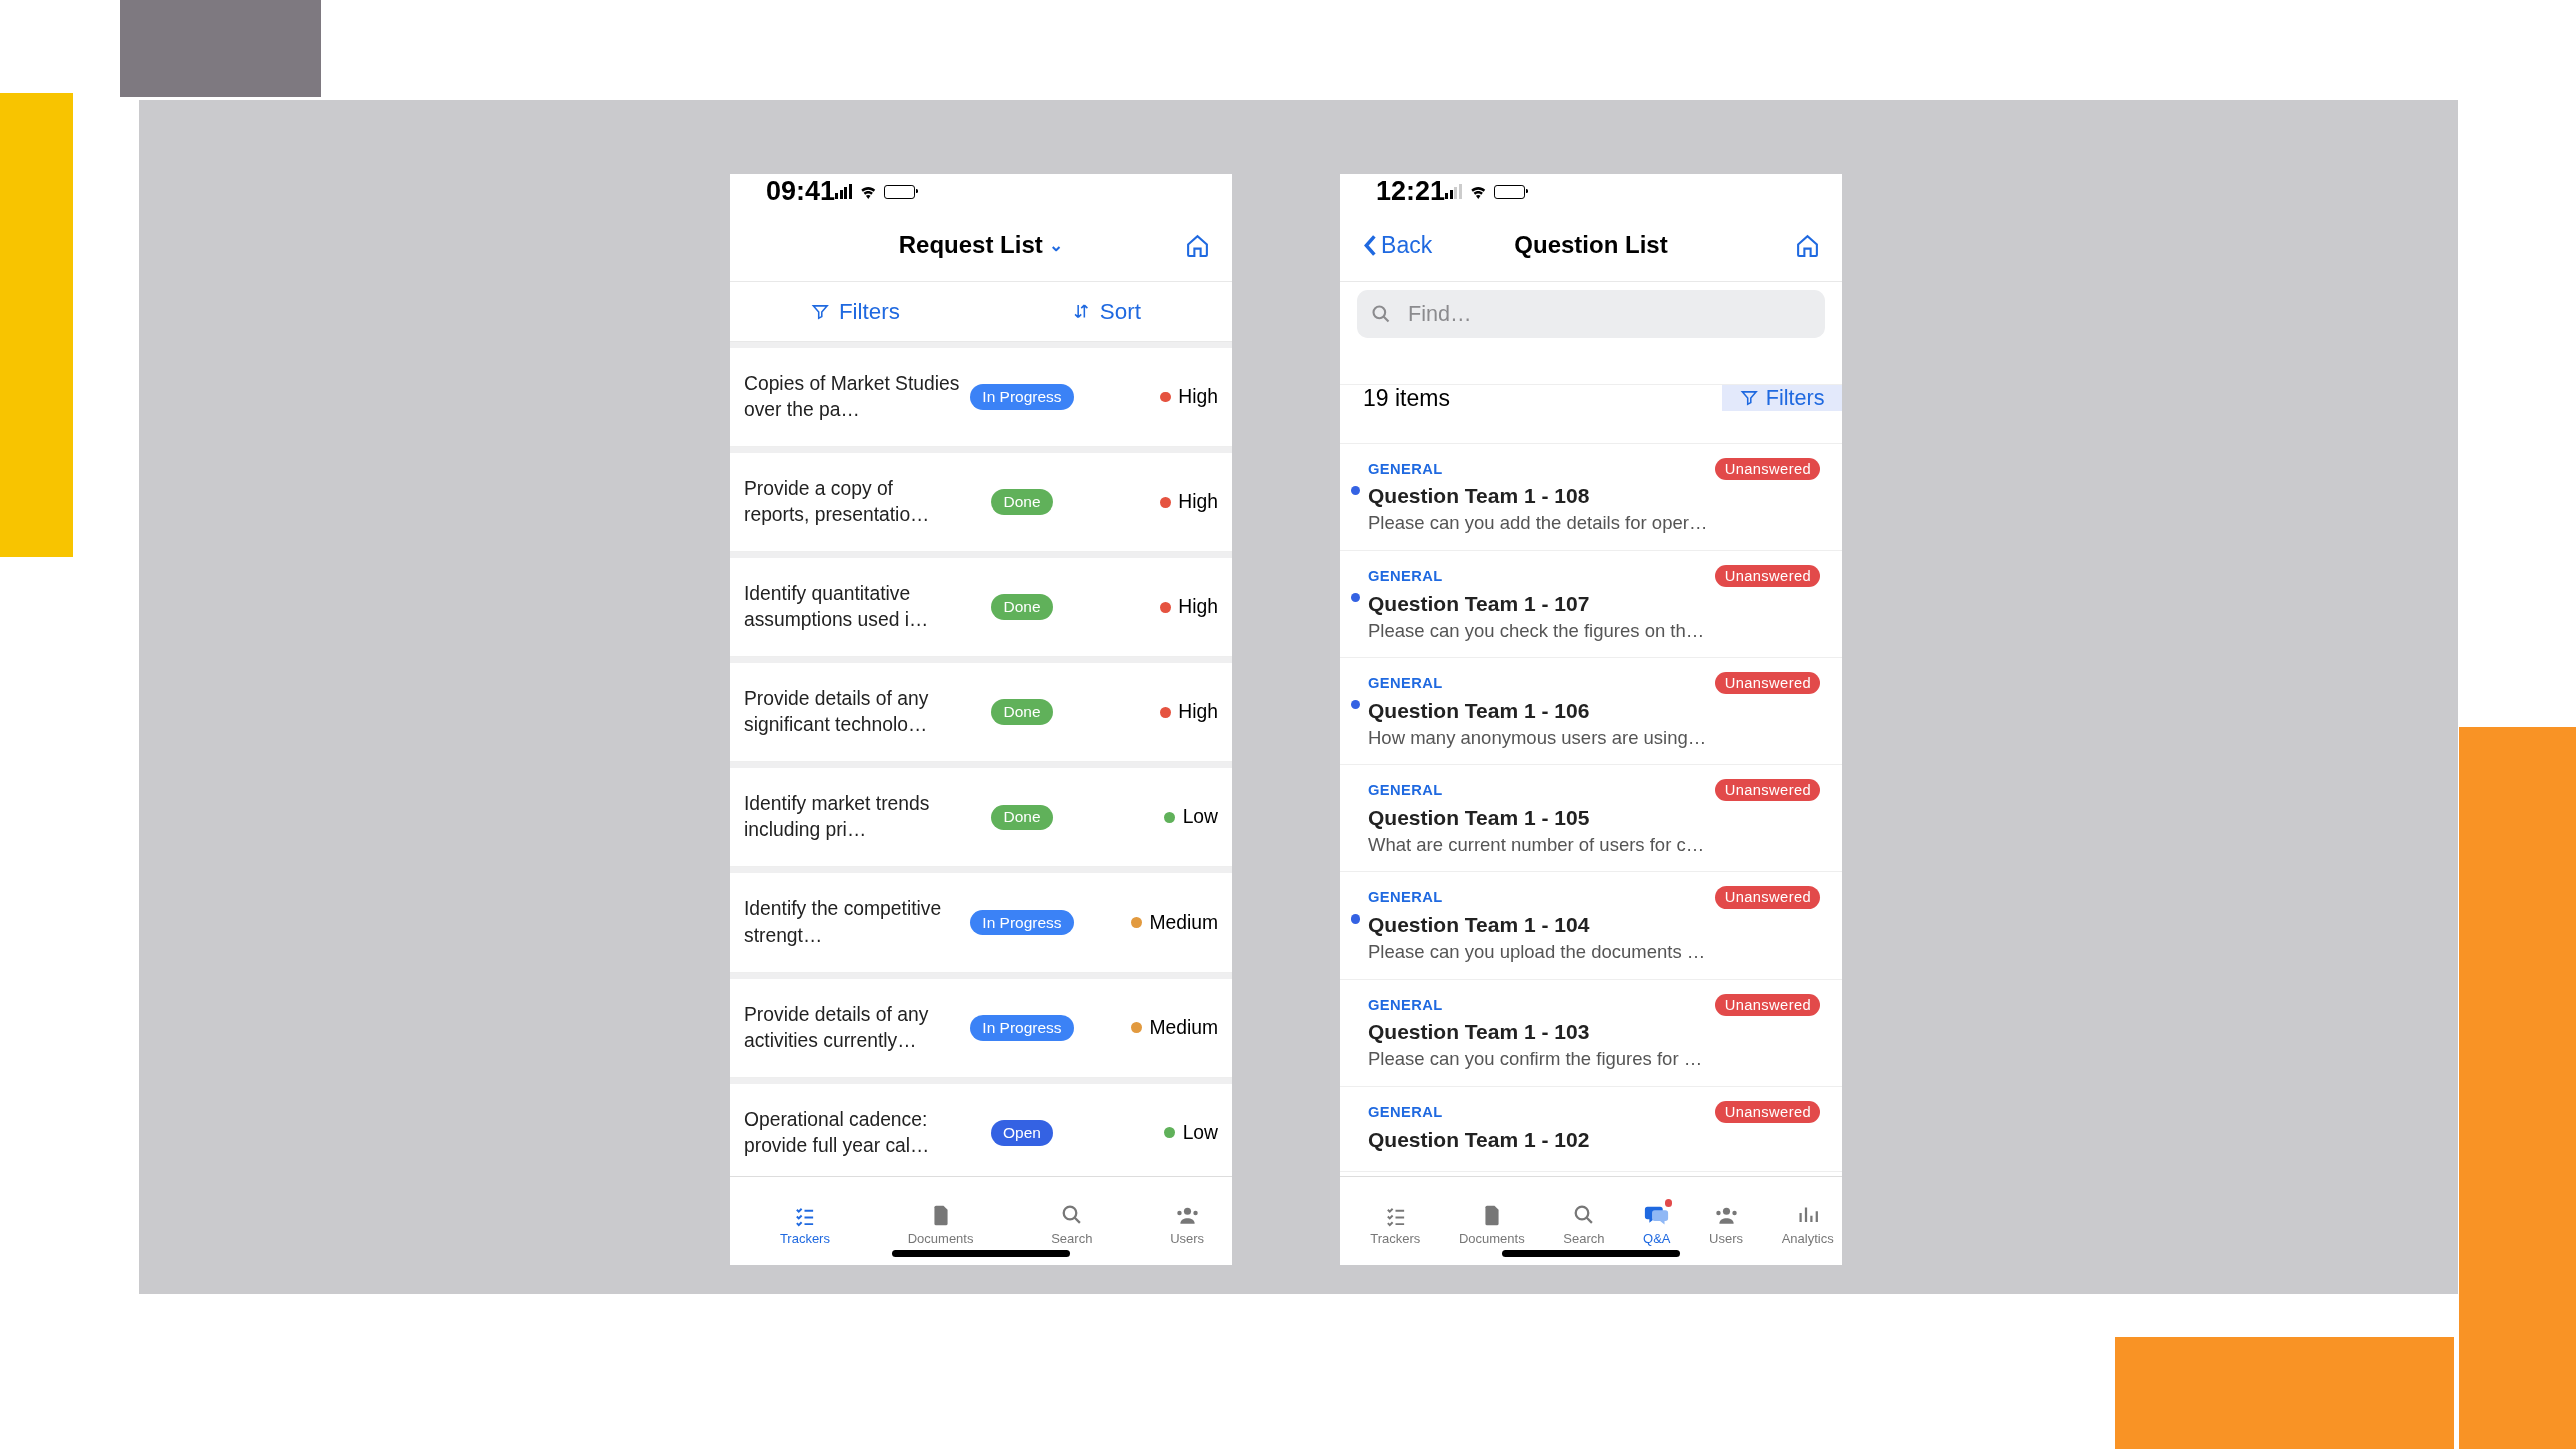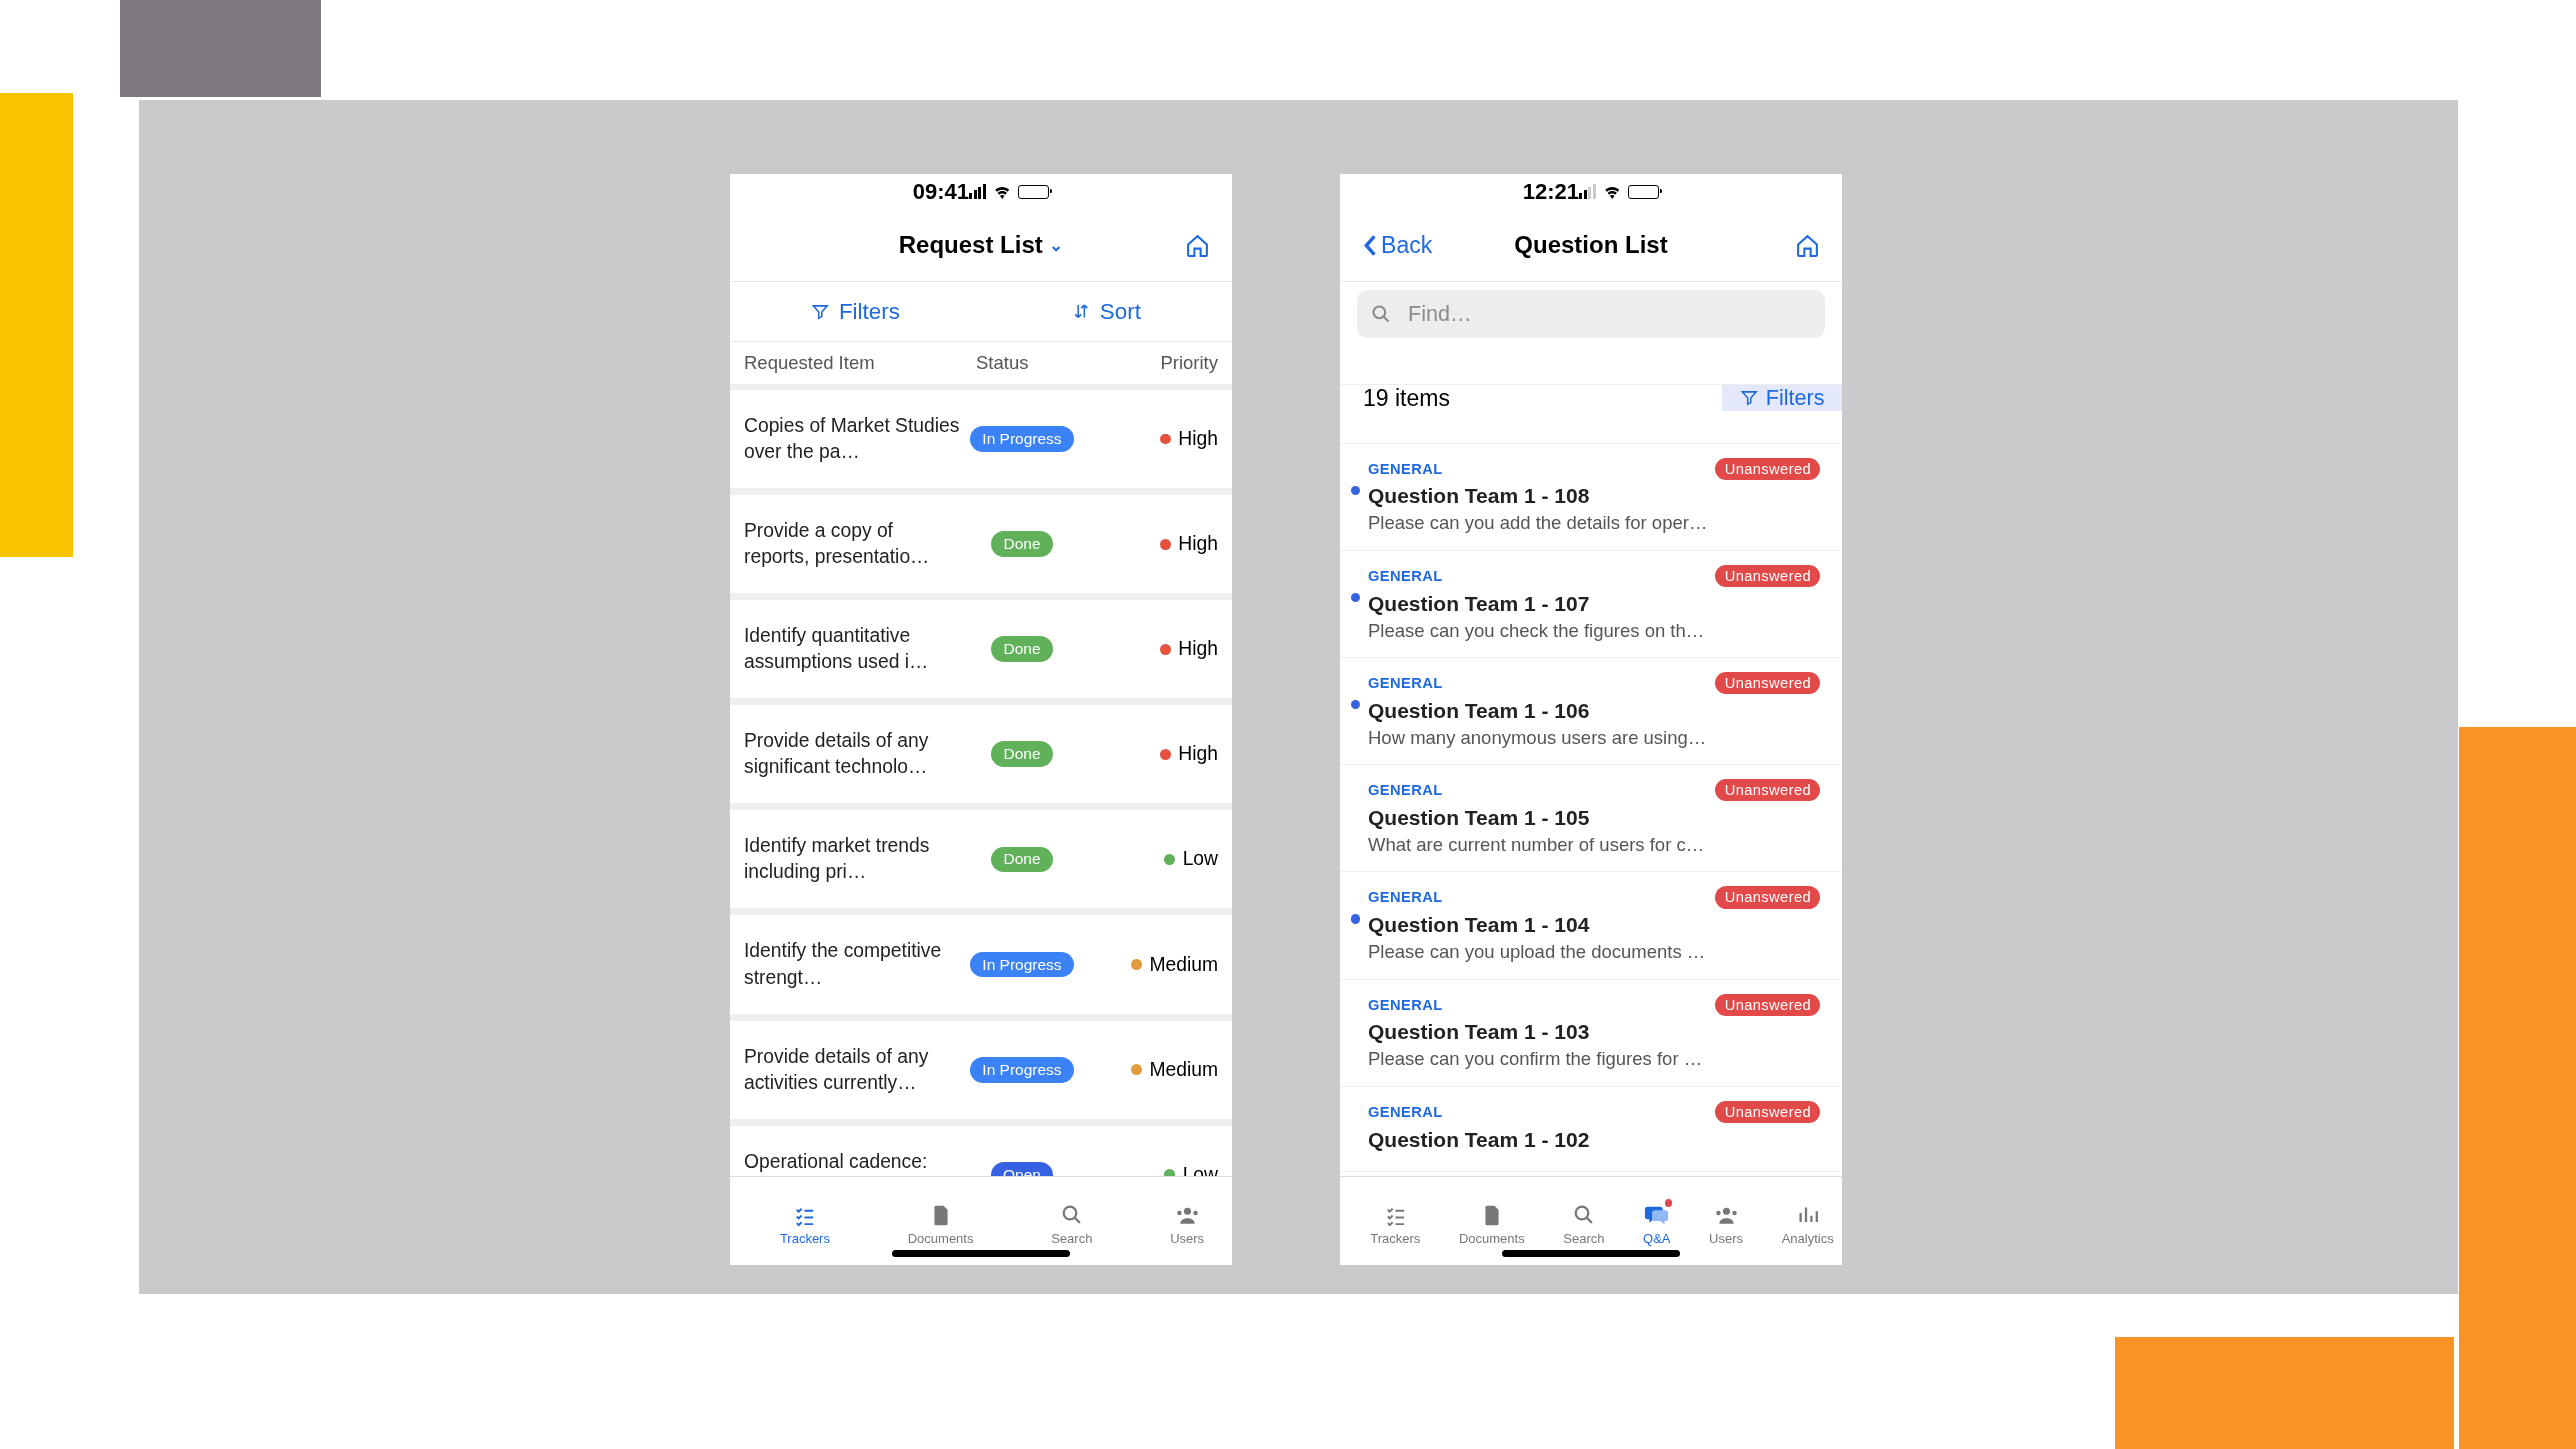--- a/index.html
+++ b/index.html
@@ -54,24 +54,24 @@
     background: #fff;
     display: flex;
     flex-direction: column;
     overflow: hidden;
     position: relative;
   }
   
   .status-bar {
     height: 35px;
     display: flex;
-    justify-content: center;
+    justify-content: flex-start;
     align-items: center;
     padding: 0 36px 0 36px;
-    font-size: 22px;
+    font-size: 27px;
     font-weight: 600;
   }
   .status-icons { display: flex; align-items: center; gap: 7px; }
   .signal-bars { display: inline-flex; align-items: flex-end; gap: 1.5px; }
   .signal-bars span { width: 3.1px; background: #000; display: inline-block; }
   .signal-bars span:nth-child(1){height:5.4px;} .signal-bars span:nth-child(2){height:8.5px;} .signal-bars span:nth-child(3){height:11.6px;} .signal-bars span:nth-child(4){height:14.7px;}
   .signal-weak span { background: #ccc; }
   .signal-weak span:nth-child(1){background:#000;} .signal-weak span:nth-child(2){background:#000;}
   .wifi { width: 18.5px; height: 14px; }
   .battery { width: 31px; height: 14px; border: 1.5px solid #000; border-radius: 3.1px; position: relative; }
@@ -299,25 +299,20 @@
         <span>Filters</span>
       </div>
       <div class="fs-cell">
         <svg width="18.5" height="18.5" viewBox="0 0 24 24" fill="none" stroke="#1f69e0" stroke-width="2">
             <path d="M8 4v16m0 0l-4-4m4 4l4-4M16 20V4m0 0l4 4m-4-4l-4 4"></path>
           </svg>
         <span>Sort</span>
       </div>
     </div>
 
-    <div class="col-head">
-      <div class="col-item">Requested Item</div>
-      <div class="col-status">Status</div>
-      <div class="col-priority">Priority</div>
-    </div>
 
     <div class="req-list" id="req-list">
         <div class="req-row">
           <div class="req-text">Copies of Market Studies over the pa…</div>
           <div class="req-status"><span class="pill pill-progress">In Progress</span></div>
           <div class="req-priority">
             <span class="dot dot-red"></span>
             <span>High</span>
           </div>
         </div>

